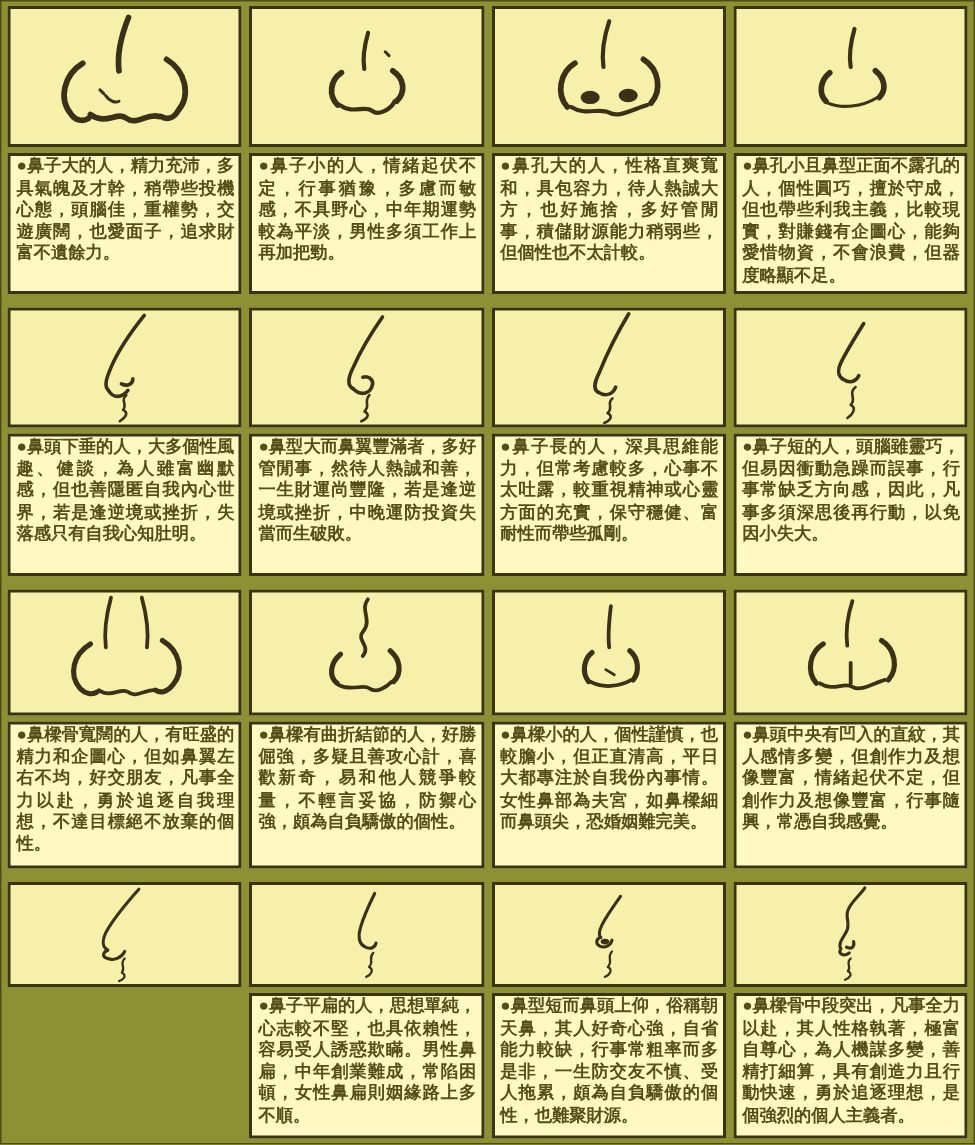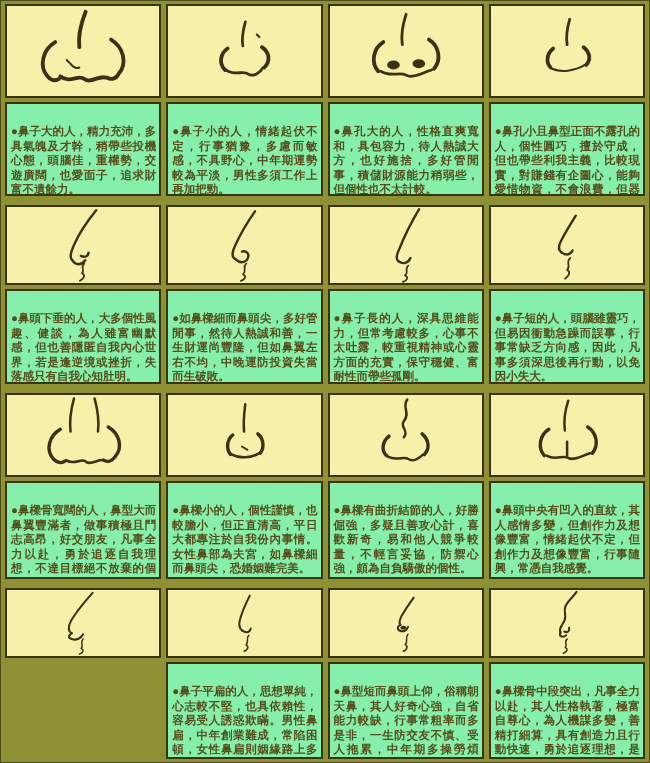--- a/index.html
+++ b/index.html
@@ -36,24 +36,24 @@
     justify-content:center;
     overflow:hidden;
   }
   .row1 .img-box{height:94px}
   .row2 .img-box{height:80px}
   .row3 .img-box{height:84px}
   .row4 .img-box{height:70px}
   .img-box svg{width:100%;height:100%}
   .txt-box{
     box-sizing:border-box;
-    background:#86efac;
+    background:#fef9c3;
     border:2px solid #3b3413;
     flex:1 1 auto;
-    padding:20px 3px 2px 4px;
+    padding:0 3px 2px 4px;
     color:#564e19;
     font-weight:700;
     font-size:11.5px;
     line-height:14.5px;
     text-align:justify;
     overflow:hidden;
     letter-spacing:0px;
   }
   .stroke{fill:none;stroke:#3a3116;stroke-linecap:round;stroke-linejoin:round;}
   .w3{stroke-width:3px}
@@ -130,21 +130,21 @@
   </div>
 
   <div class="cell row2">
     <div class="img-box">
       <svg viewBox="0 0 120 70">
         <path class="stroke w2" d="M70,4 C63,14 56,26 52,35 C49,41 48,46 52,48"></path>
         <path class="stroke w2" d="M52,48 C57,53 63,51 64,45 C64,42 61,40 58,41"></path>
         <path class="stroke w1" d="M62,52 C58,56 63,58 59,62 C63,64 60,67 57,68"></path>
       </svg>
     </div>
-    <div class="txt-box">●如鼻樑細而鼻頭尖，多好管閒事，然待人熱誠和善，一生財運尚豐隆，但如鼻翼左右不均，中晚運防投資失當而生破敗。</div>
+    <div class="txt-box">●鼻型大而鼻翼豐滿者，多好管閒事，然待人熱誠和善，一生財運尚豐隆，若是逢逆境或挫折，中晚運防投資失當而生破敗。</div>
   </div>
 
   <div class="cell row2">
     <div class="img-box">
       <svg viewBox="0 0 120 70">
         <path class="stroke w2" d="M72,2 C66,12 58,28 54,38 C51,44 50,48 53,50"></path>
         <path class="stroke w2" d="M53,50 C57,53 62,52 64,47"></path>
         <path class="stroke w1" d="M62,54 C58,57 63,60 59,63 C63,65 60,68 57,69"></path>
       </svg>
     </div>
@@ -165,51 +165,51 @@
   <div class="cell row3">
     <div class="img-box">
       <svg viewBox="0 0 120 70">
         <path class="stroke w2" d="M52,3 C49,14 48,24 49,32"></path>
         <path class="stroke w2" d="M70,3 C73,14 74,24 73,32"></path>
         <path class="stroke w3" d="M40,30 C30,36 27,48 34,56 C37,59 41,60 44,58"></path>
         <path class="stroke w3" d="M82,28 C92,34 95,46 88,54 C85,58 81,59 78,57"></path>
         <path class="stroke w2" d="M45,57 C52,62 58,55 62,58 C66,62 73,56 78,57"></path>
       </svg>
     </div>
-    <div class="txt-box">●鼻樑骨寬闊的人，鼻型大而鼻翼豐滿者，做事積極且鬥志高昂，好交朋友，凡事全力以赴，勇於追逐自我理想，不達目標絕不放棄的個性。</div>
+    <div class="txt-box">●鼻樑骨寬闊的人，有旺盛的精力和企圖心，但如鼻翼左右不均，好交朋友，凡事全力以赴，勇於追逐自我理想，不達目標絕不放棄的個性。</div>
+  </div>
+
+  <div class="cell row3">
+    <div class="img-box">
+      <svg viewBox="0 0 120 70">
+        <path class="stroke w2" d="M61,4 C56,10 64,16 58,23 C54,28 63,31 58,37"></path>
+        <path class="stroke w3" d="M45,36 C39,41 38,49 43,53"></path>
+        <path class="stroke w3" d="M74,34 C80,39 81,47 76,52"></path>
+        <path class="stroke w2" d="M44,54 C52,58 58,53 62,56 C66,59 72,55 75,52"></path>
+      </svg>
+    </div>
+    <div class="txt-box">●鼻樑有曲折結節的人，好勝倔強，多疑且善攻心計，喜歡新奇，易和他人競爭較量，不輕言妥協，防禦心強，頗為自負驕傲的個性。</div>
   </div>
 
   <div class="cell row3">
     <div class="img-box">
       <svg viewBox="0 0 120 70">
         <path class="stroke w2" d="M61,8 C60,16 59,24 60,32"></path>
         <path class="stroke w3" d="M50,35 C45,39 44,47 48,52"></path>
         <path class="stroke w3" d="M72,34 C77,38 78,46 74,51"></path>
         <path class="stroke w2" d="M49,52 C56,56 66,55 73,51"></path>
         <path class="stroke w1" d="M58,45 l5,3"></path>
       </svg>
     </div>
     <div class="txt-box">●鼻樑小的人，個性謹慎，也較膽小，但正直清高，平日大都專注於自我份內事情。女性鼻部為夫宮，如鼻樑細而鼻頭尖，恐婚姻難完美。</div>
   </div>
 
   <div class="cell row3">
     <div class="img-box">
       <svg viewBox="0 0 120 70">
-        <path class="stroke w2" d="M61,4 C56,10 64,16 58,23 C54,28 63,31 58,37"></path>
-        <path class="stroke w3" d="M45,36 C39,41 38,49 43,53"></path>
-        <path class="stroke w3" d="M74,34 C80,39 81,47 76,52"></path>
-        <path class="stroke w2" d="M44,54 C52,58 58,53 62,56 C66,59 72,55 75,52"></path>
-      </svg>
-    </div>
-    <div class="txt-box">●鼻樑有曲折結節的人，好勝倔強，多疑且善攻心計，喜歡新奇，易和他人競爭較量，不輕言妥協，防禦心強，頗為自負驕傲的個性。</div>
-  </div>
-
-  <div class="cell row3">
-    <div class="img-box">
-      <svg viewBox="0 0 120 70">
         <path class="stroke w2" d="M61,5 C58,14 57,23 58,31"></path>
         <path class="stroke w3" d="M44,30 C36,35 34,46 40,53"></path>
         <path class="stroke w3" d="M78,28 C86,33 88,44 82,51"></path>
         <path class="stroke w2" d="M42,53 C50,58 56,52 61,55 C66,58 73,53 80,51"></path>
         <path class="stroke w2" d="M60,41 L60,53"></path>
       </svg>
     </div>
     <div class="txt-box">●鼻頭中央有凹入的直紋，其人感情多變，但創作力及想像豐富，情緒起伏不定，但創作力及想像豐富，行事隨興，常憑自我感覺。</div>
   </div>
 
@@ -236,21 +236,21 @@
 
   <div class="cell row4">
     <div class="img-box">
       <svg viewBox="0 0 120 70">
         <path class="stroke w2" d="M68,8 C63,15 58,22 55,28 C53,32 52,35 54,37"></path>
         <path class="stroke w2" d="M54,37 C51,38 50,41 53,43 C57,45 61,43 62,39"></path>
         <ellipse class="ink" cx="57" cy="40" rx="3" ry="2"></ellipse>
         <path class="stroke w1" d="M62,47 C58,51 63,54 59,58 C63,60 60,64 57,65"></path>
       </svg>
     </div>
-    <div class="txt-box">●鼻型短而鼻頭上仰，俗稱朝天鼻，其人好奇心強，自省能力較缺，行事常粗率而多是非，一生防交友不慎、受人拖累，中年期多操勞煩憂，也難聚財源。</div>
+    <div class="txt-box">●鼻型短而鼻頭上仰，俗稱朝天鼻，其人好奇心強，自省能力較缺，行事常粗率而多是非，一生防交友不慎、受人拖累，頗為自負驕傲的個性，也難聚財源。</div>
   </div>
 
   <div class="cell row4">
     <div class="img-box">
       <svg viewBox="0 0 120 70">
         <path class="stroke w2" d="M70,2 C66,8 60,12 58,18 C56,23 60,27 57,33 C54,38 51,42 53,45"></path>
         <path class="stroke w2" d="M53,45 C51,49 55,51 59,48 M57,44 C61,46 63,43 62,40"></path>
         <path class="stroke w1" d="M60,52 C56,55 61,58 58,61 C62,63 59,66 56,67"></path>
       </svg>
     </div>

